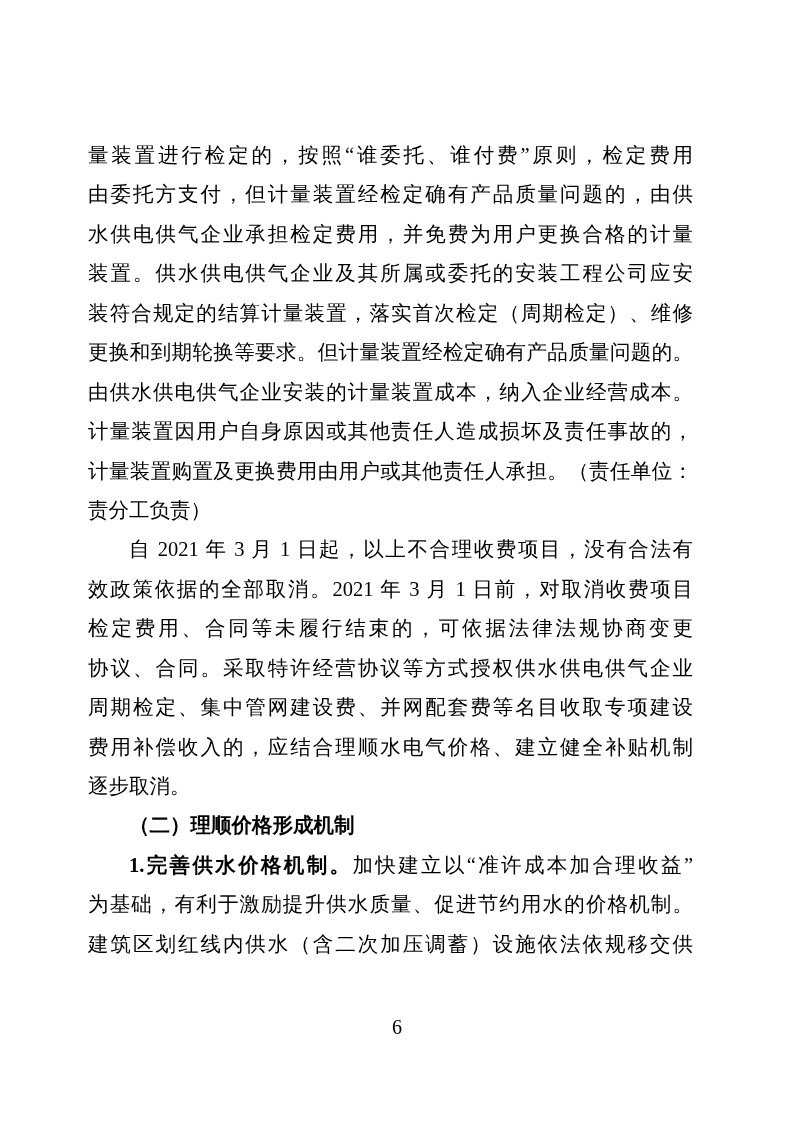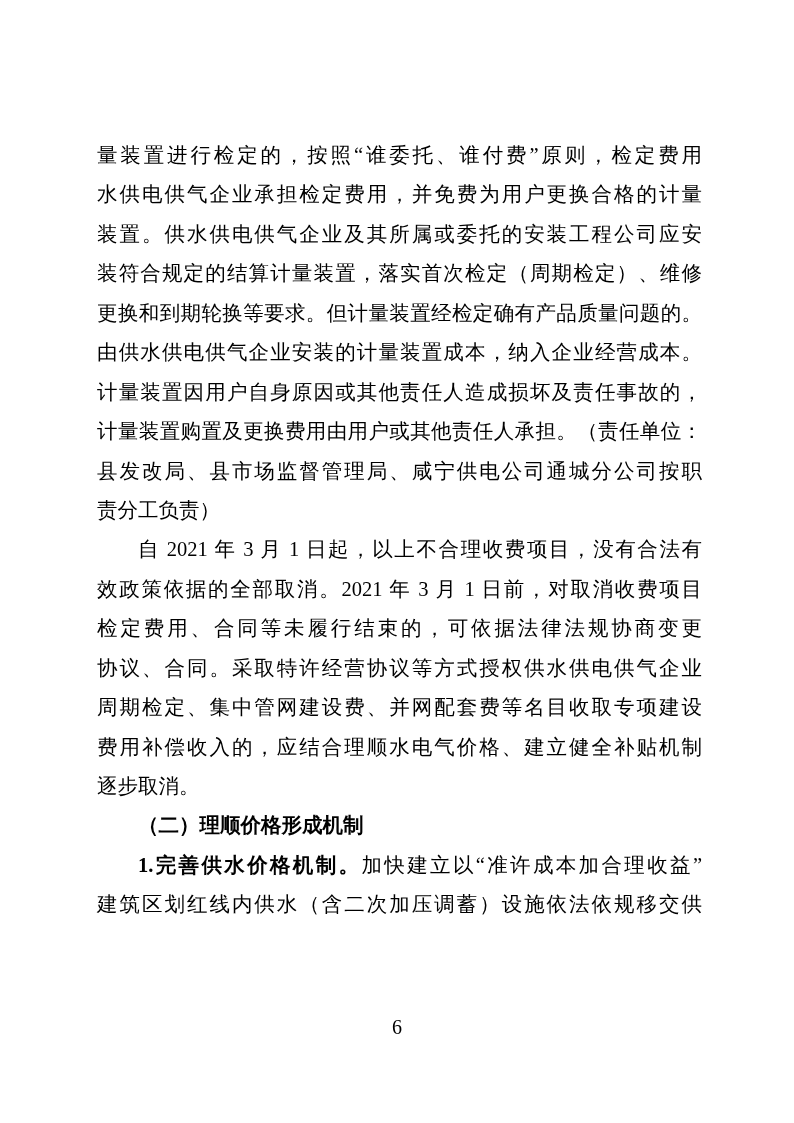--- a/index.html
+++ b/index.html
@@ -12,21 +12,21 @@
   }
   .page {
     position: relative;
     width: 794px;
     height: 1123px;
     background: #ffffff;
     overflow: hidden;
   }
   .content {
     position: absolute;
-    left: 97px;
+    left: 88px;
     top: 136px;
     width: 605px;
   }
   .line {
     font-size: 20.5px;
     line-height: 39.45px;
     height: 39.45px;
     text-align: left;
     text-align-last: left;
   }
@@ -52,36 +52,37 @@
     font-size: 20px;
     line-height: 26px;
   }
 </style>
 </head>
 <body>
 
 <div class="page">
   <div class="content" id="content">
       <div class="line justify"><span class="seg">量装置进行检定的，按照“谁委托、谁付费”原则，检定费用</span></div>
+      <div class="line justify"><span class="seg">由委托方支付，但计量装置经检定确有产品质量问题的，由供</span></div>
       <div class="line justify"><span class="seg">水供电供气企业承担检定费用，并免费为用户更换合格的计量</span></div>
       <div class="line justify"><span class="seg">装置。供水供电供气企业及其所属或委托的安装工程公司应安</span></div>
       <div class="line justify"><span class="seg">装符合规定的结算计量装置，落实首次检定（周期检定）、维修</span></div>
       <div class="line justify"><span class="seg">更换和到期轮换等要求。但计量装置经检定确有产品质量问题的。</span></div>
       <div class="line justify"><span class="seg">由供水供电供气企业安装的计量装置成本，纳入企业经营成本。</span></div>
       <div class="line justify"><span class="seg">计量装置因用户自身原因或其他责任人造成损坏及责任事故的，</span></div>
       <div class="line justify"><span class="seg">计量装置购置及更换费用由用户或其他责任人承担。（责任单位：</span></div>
-      <div class="line justify"><span class="seg">县发改局、县市场监督管理局、咸宁供电公司通城分公司按职</span></div>
       <div class="line"><span class="seg">责分工负责）</span></div>
       <div class="line justify indent"><span class="seg">自 2021 年 3 月 1 日起，以上不合理收费项目，没有合法有</span></div>
       <div class="line justify"><span class="seg">效政策依据的全部取消。2021 年 3 月 1 日前，对取消收费项目</span></div>
       <div class="line justify"><span class="seg">检定费用、合同等未履行结束的，可依据法律法规协商变更</span></div>
       <div class="line justify"><span class="seg">协议、合同。采取特许经营协议等方式授权供水供电供气企业</span></div>
       <div class="line justify"><span class="seg">周期检定、集中管网建设费、并网配套费等名目收取专项建设</span></div>
       <div class="line justify"><span class="seg">费用补偿收入的，应结合理顺水电气价格、建立健全补贴机制</span></div>
       <div class="line"><span class="seg">逐步取消。</span></div>
       <div class="line indent"><span class="seg bold">（二）理顺价格形成机制</span></div>
       <div class="line justify indent"><span class="seg bold">1.完善供水价格机制。</span><span class="seg">加快建立以“准许成本加合理收益”</span></div>
+      <div class="line justify"><span class="seg">为基础，有利于激励提升供水质量、促进节约用水的价格机制。</span></div>
       <div class="line justify"><span class="seg">建筑区划红线内供水（含二次加压调蓄）设施依法依规移交供</span></div>
     </div>
   <div class="footer">
     <span class="pagenum">6</span>
   </div>
 </div>
 
 </body></html>

